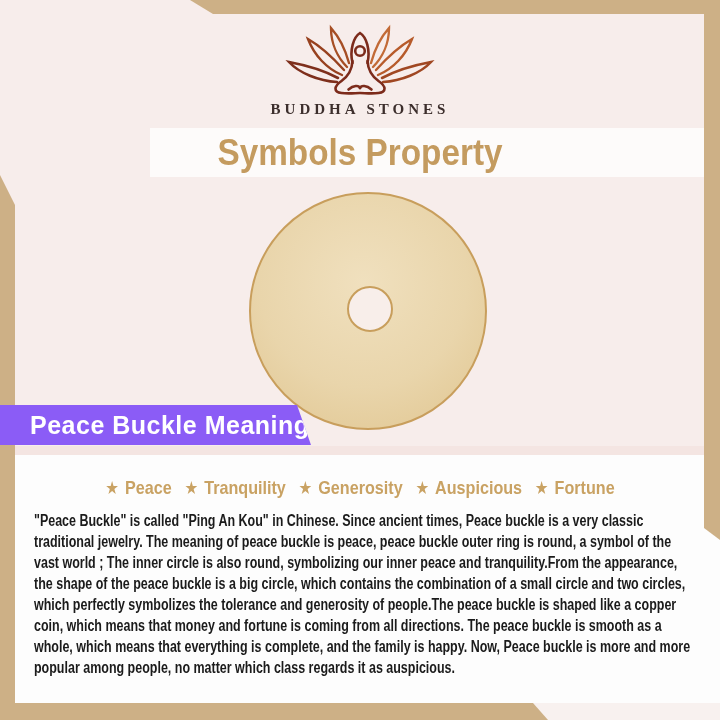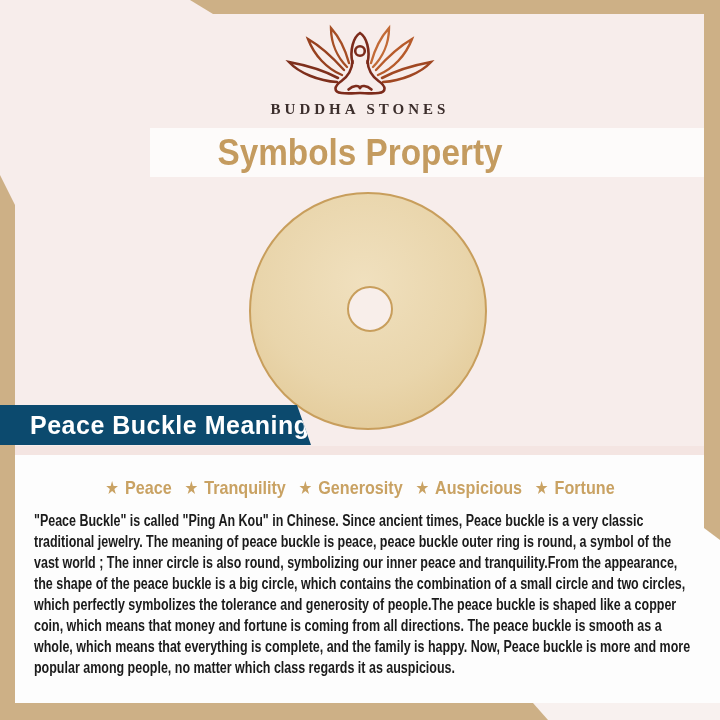--- a/index.html
+++ b/index.html
@@ -30,21 +30,21 @@
   .page-title{position:absolute;left:0;top:131px;width:720px;height:44px;line-height:44px;
     text-align:center;font-size:37px;font-weight:700;color:#C49B5F;
     transform:scaleX(0.9);transform-origin:50% 50%;}
   
   .disc{position:absolute;left:249px;top:192px;width:238px;height:238px;border-radius:50%;
     border:2px solid #C89E5C;box-sizing:border-box;
     background:radial-gradient(circle at 48% 38%, #F0E0BE 0%, #E9D5AB 55%, #E0C58F 100%);}
   .disc-hole{position:absolute;left:96px;top:92px;width:46px;height:46px;border-radius:50%;
     border:2px solid #C89E5C;box-sizing:border-box;background:#F8EEEA;}
   
-  .meaning-banner{position:absolute;left:0;top:405px;width:311px;height:40px;background:#0c4a6e;
+  .meaning-banner{position:absolute;left:0;top:405px;width:311px;height:40px;background:#8b5cf6;
     clip-path:polygon(0 0,297px 0,311px 40px,0 40px);}
   .meaning-banner-label{position:absolute;left:30px;top:0;height:40px;line-height:40px;
     color:#FFFFFF;font-size:25px;font-weight:700;letter-spacing:0.5px;white-space:nowrap;}
   
   .keywords-row{position:absolute;left:0;top:474px;width:720px;height:28px;
     display:flex;justify-content:center;align-items:center;gap:15px;
     transform:scaleX(0.85);transform-origin:50% 50%;}
   .keyword-item{display:flex;align-items:center;gap:7px;color:#C9A263;
     font-size:19px;font-weight:700;white-space:nowrap;}
   .star-icon{font-family:"DejaVu Sans",sans-serif;font-size:18px;line-height:1;}

